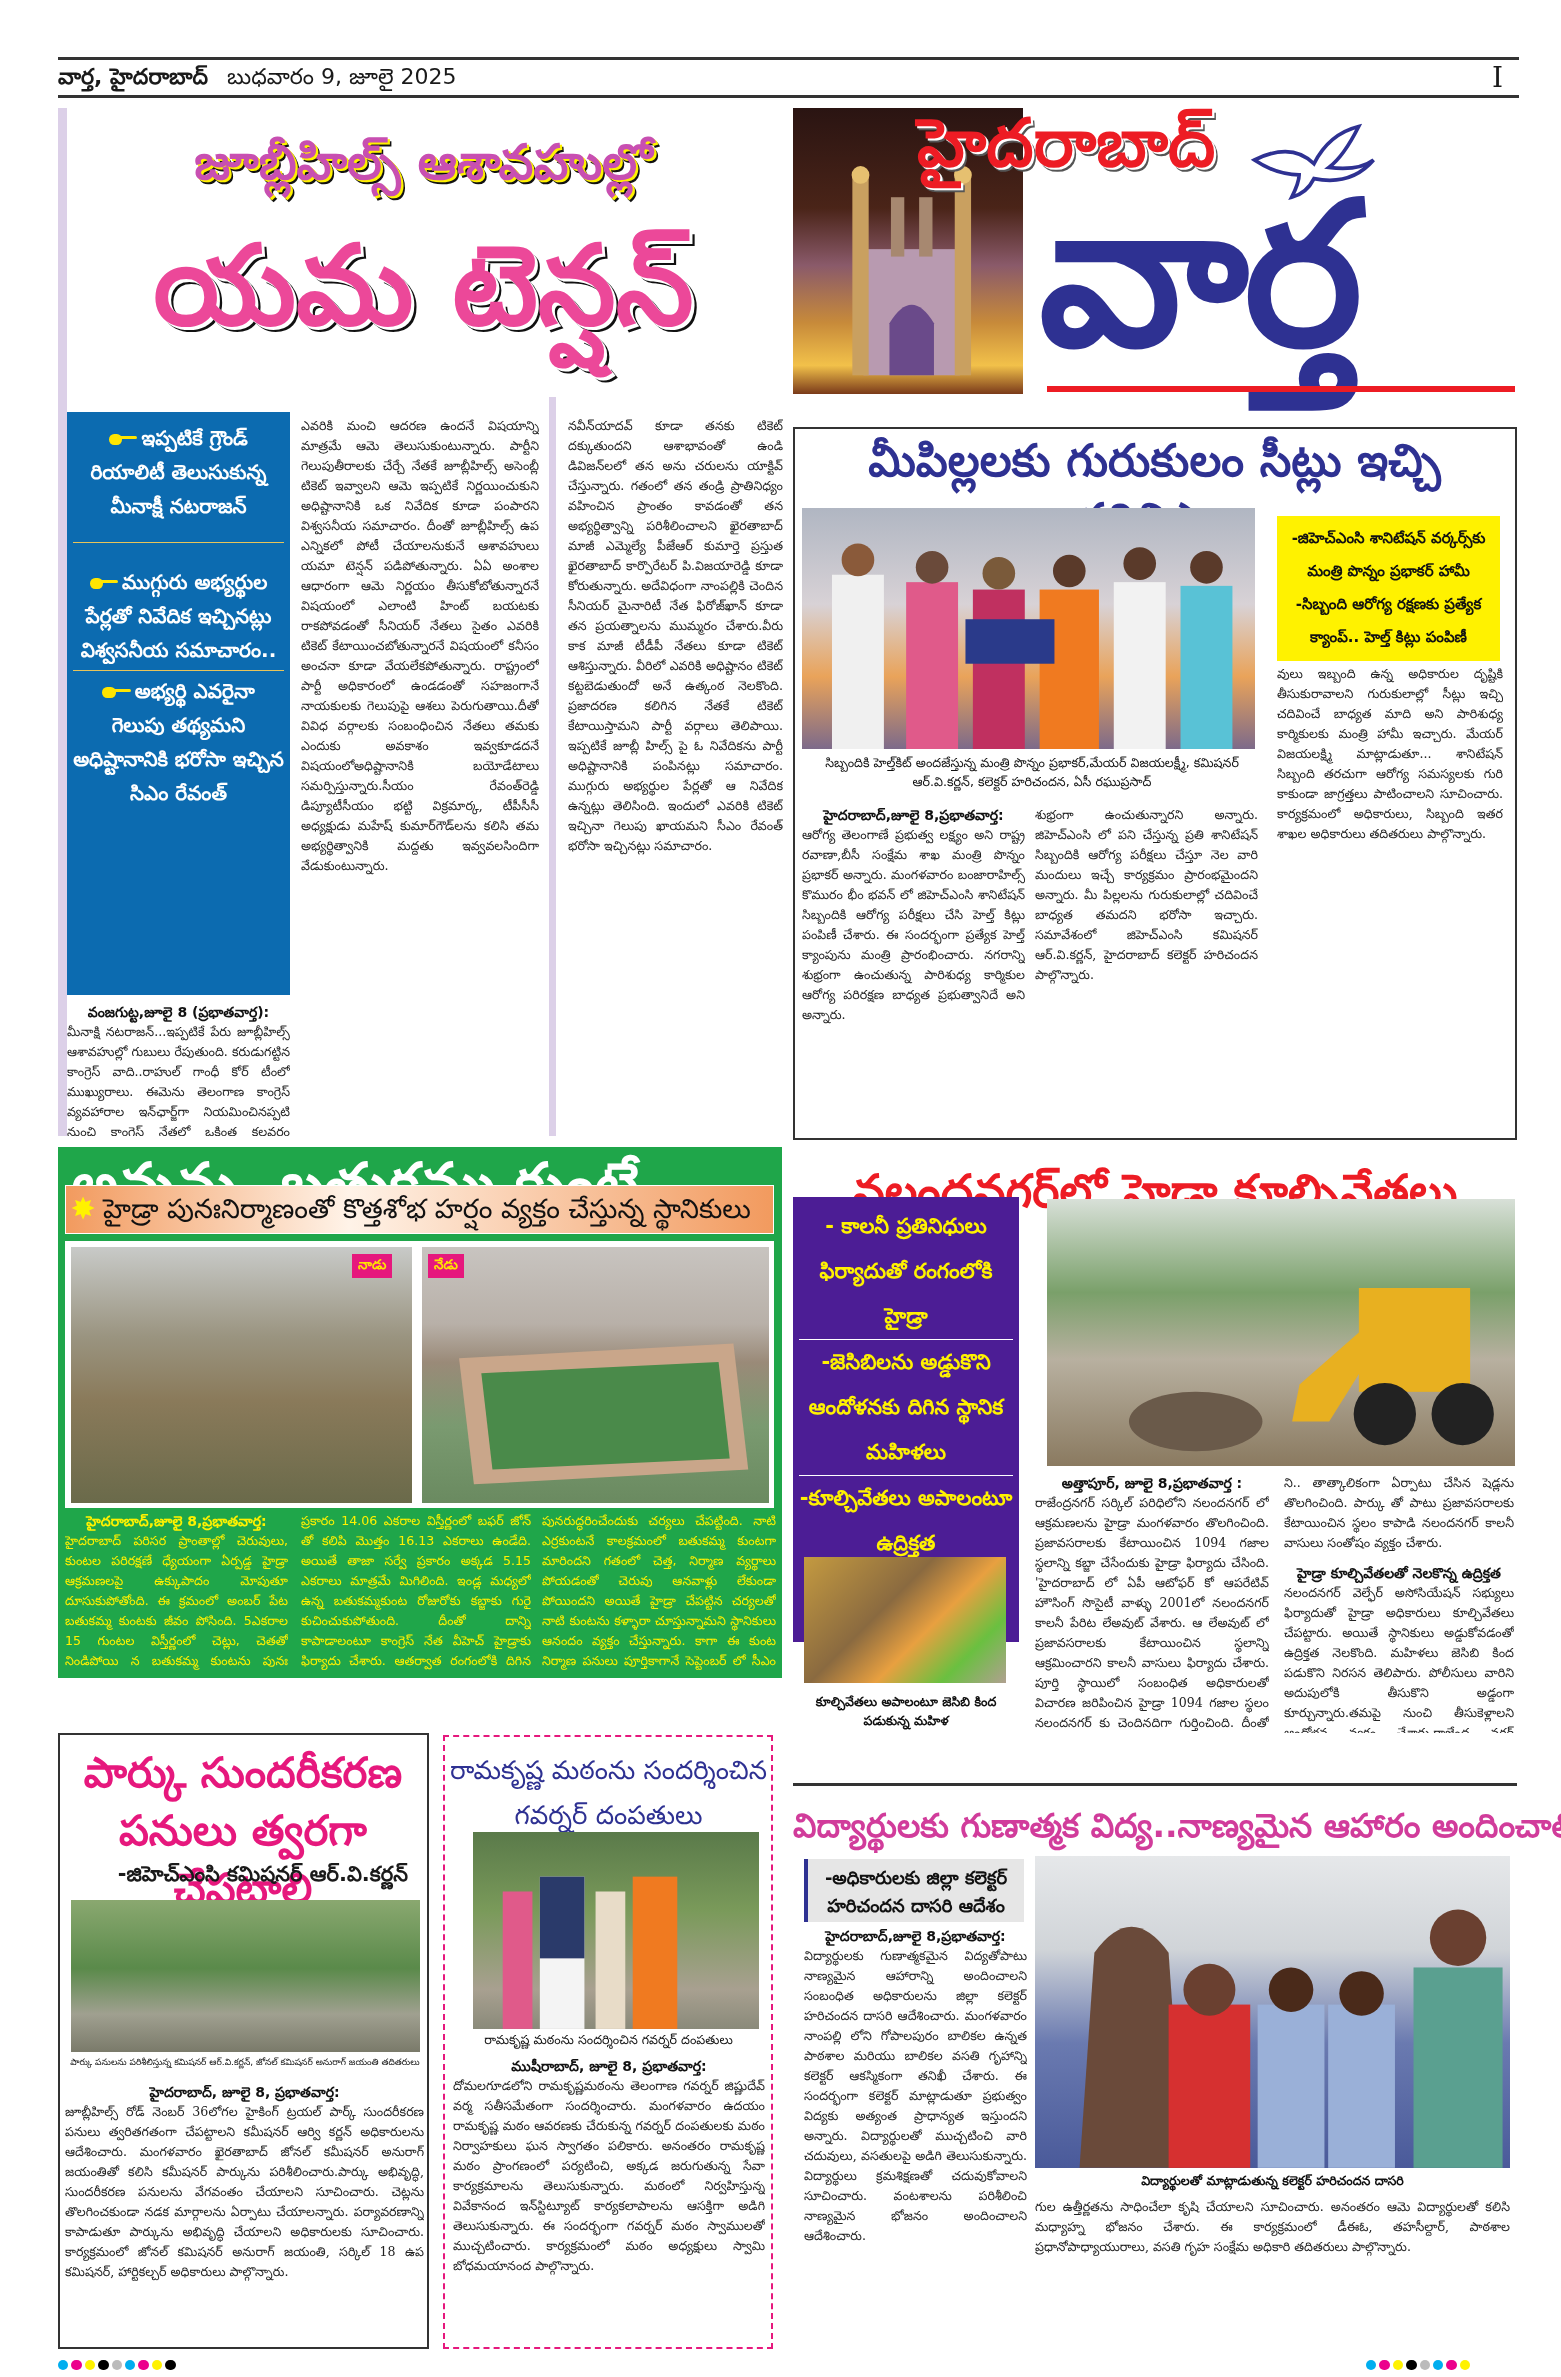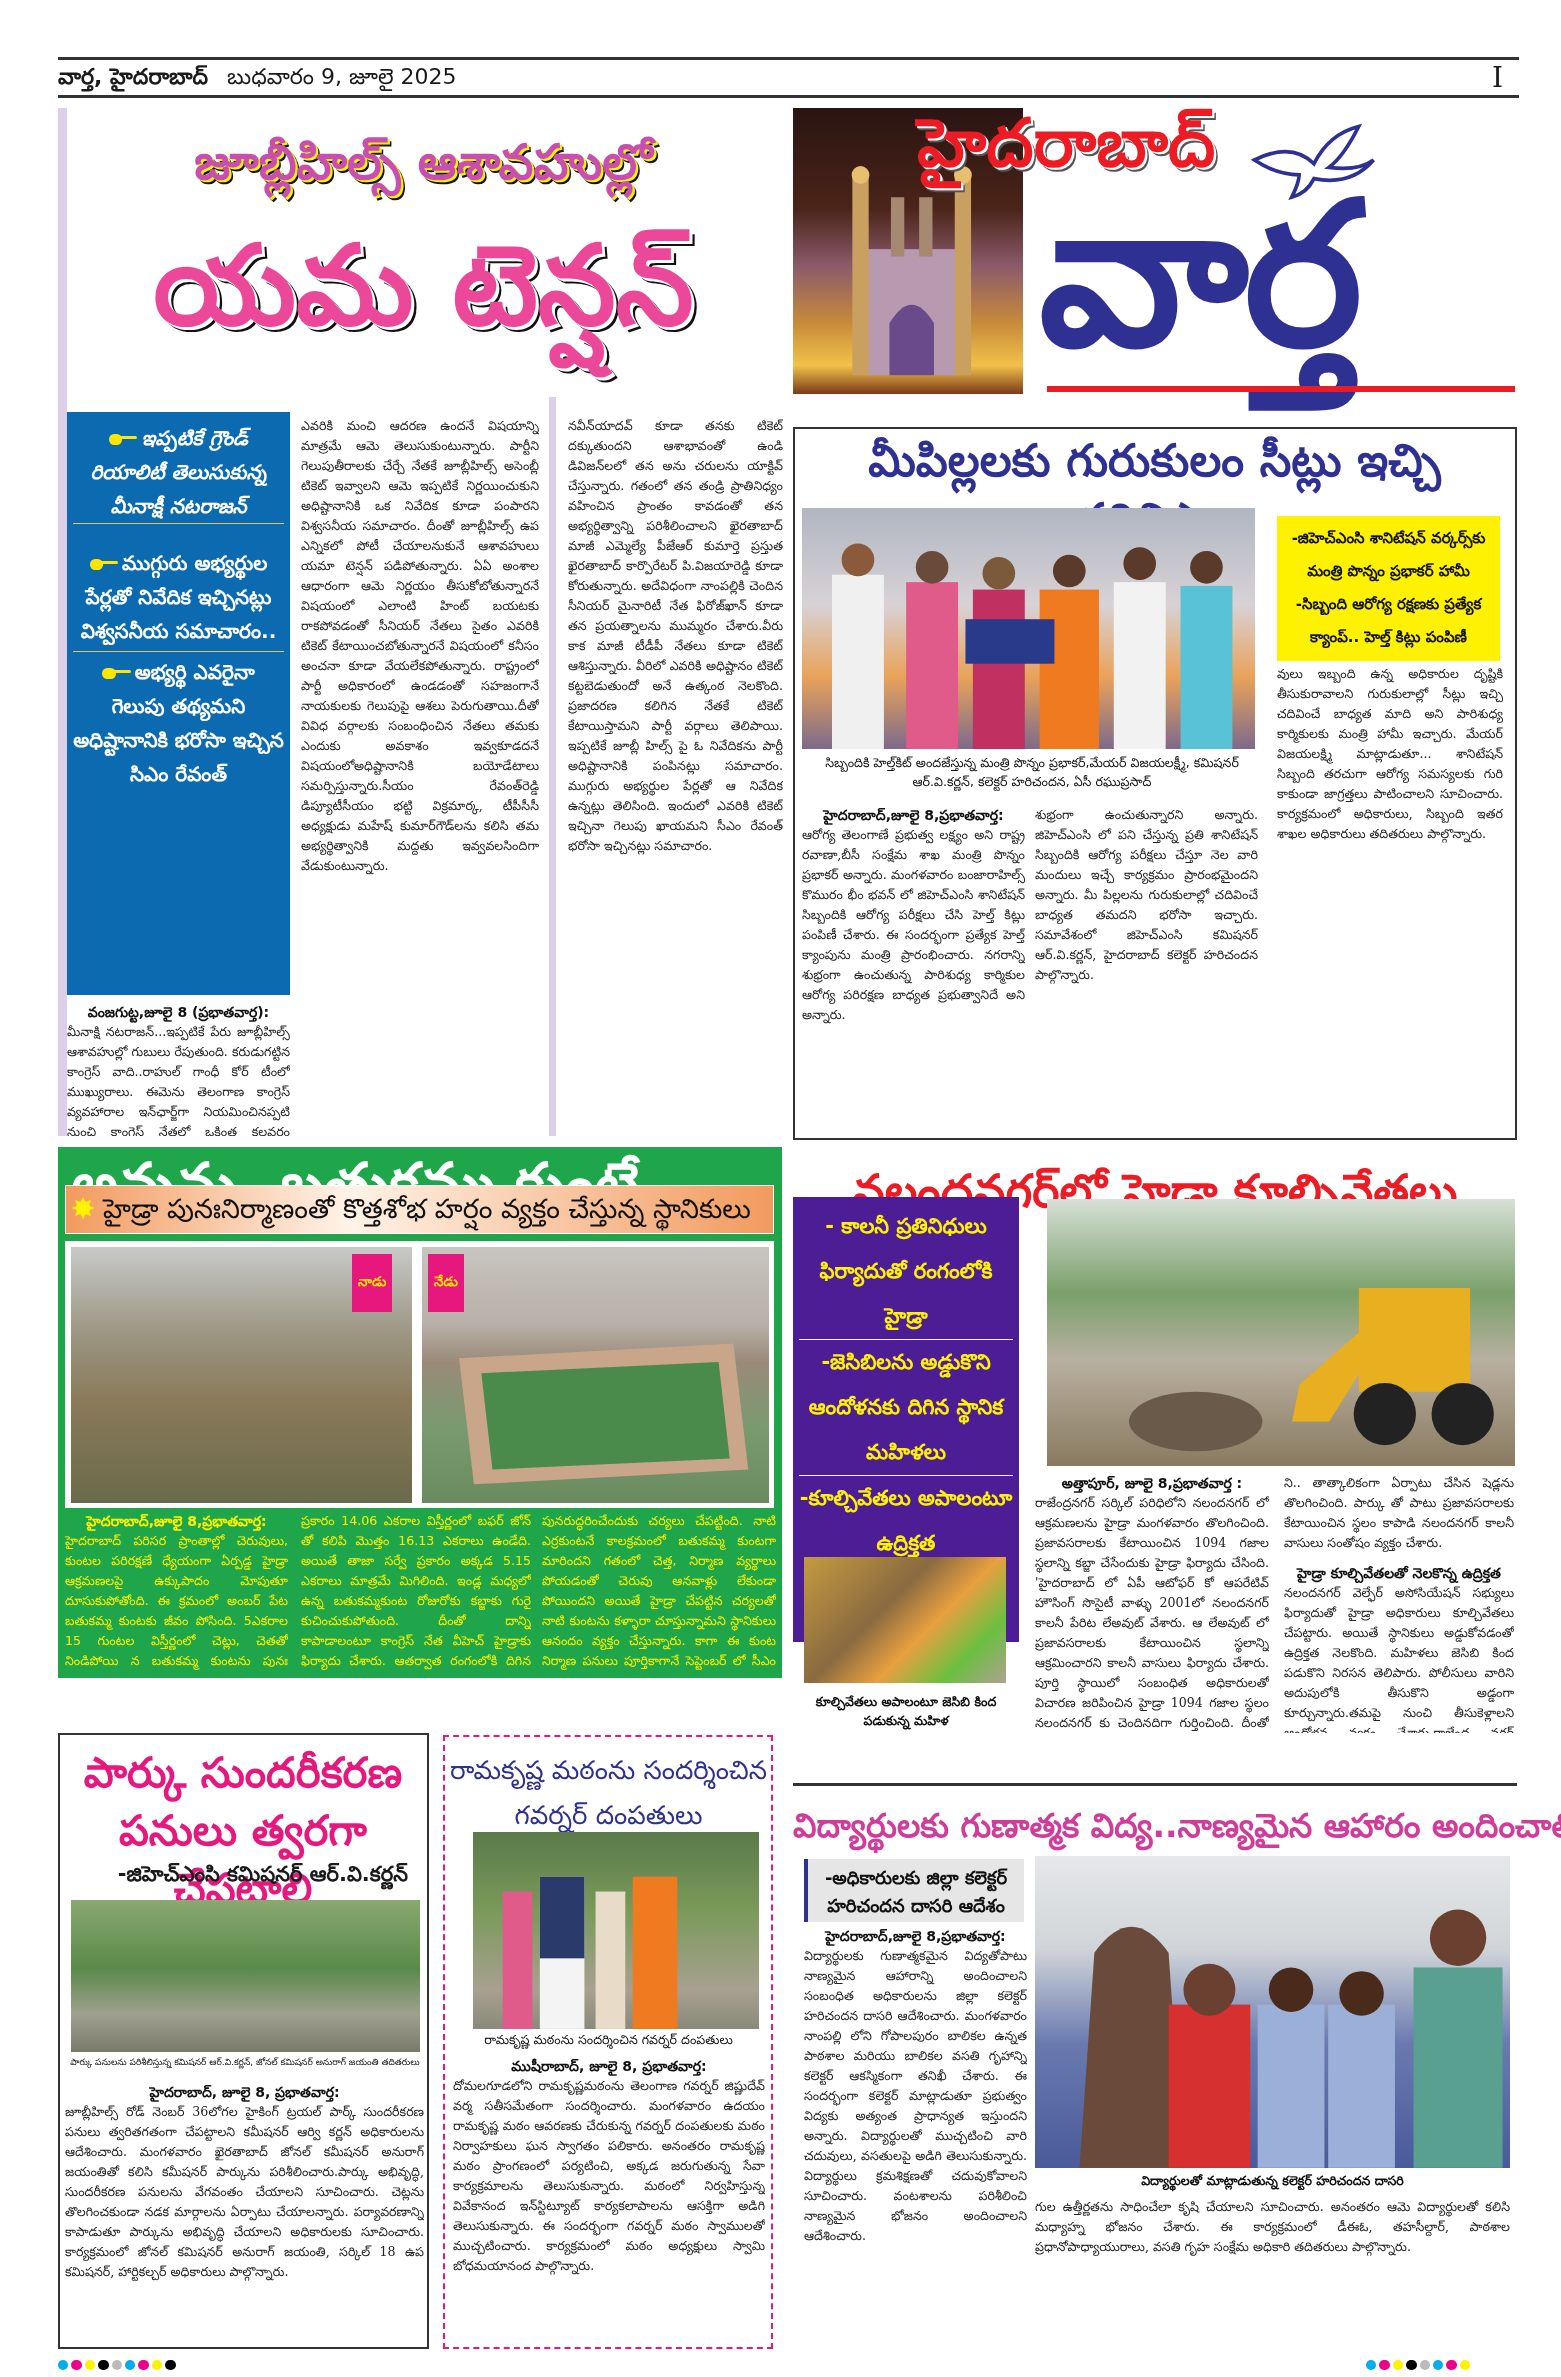--- a/index.html
+++ b/index.html
@@ -5,21 +5,21 @@
   * { box-sizing: border-box; margin: 0; padding: 0; }
   html, body { width: 1562px; height: 2377px; background: #ffffff; overflow: hidden; }
   body { position: relative; font-family: "DejaVu Sans", sans-serif; color: #1a1a1a; }
   .abs { position: absolute; }
   .rule { position: absolute; background: #333; }
   .body-text { font-family: "DejaVu Serif", serif; font-size: 12.6px; line-height: 20px; color: #222; text-align: justify; overflow: hidden; }
   .col-text { position: absolute; overflow: hidden; }
   .dateline { font-family: "DejaVu Sans", sans-serif; font-weight: bold; font-size: 14px; text-align: center; display: block; color: #111; }
   .photo { position: absolute; overflow: hidden; }
   .caption { position: absolute; text-align: center; font-size: 12.6px; line-height: 19.3px; color: #111; font-weight: bold; font-family: "DejaVu Sans", sans-serif; }
-  .badge { position: absolute; background: #e6187d; color: #ffe500; font-weight: bold; font-size: 13.4px; padding: 20px 6px; }
+  .badge { position: absolute; background: #e6187d; color: #ffe500; font-weight: bold; font-size: 13.4px; padding: 3px 6px; }
   .hand { display: inline-block; width: 28px; height: 10.4px; position: relative; vertical-align: middle; margin-right: 4.5px; }
   .hand::before { content: ""; position: absolute; left: 0; top: 0; width: 13.4px; height: 10.4px; background: #ffe500; border-radius: 5.2px; }
   .hand::after { content: ""; position: absolute; left: 9px; top: 1.5px; width: 19.3px; height: 3px; background: #ffe500; border-radius: 1.5px; }
   .reg-dot { display:inline-block; width: 10.4px; height: 10.4px; border-radius: 50%; margin-right: 3px; }
 </style>
 </head>
 <body>
 
 <div class="rule" style="left:58px;top:57px;width:1461px;height:3px;"></div>
 <div class="abs" style="left:58px;top:64px;font-size:22px;">
@@ -28,21 +28,21 @@
 </div>
 <div class="abs" style="left:1492px;top:61px;font-family:'DejaVu Serif',serif;font-size:28px;">I</div>
 <div class="rule" style="left:58px;top:95px;width:1461px;height:3px;"></div>
 
 <div class="abs" style="left:58px;top:108px;width:9px;height:1028px;background:#dcd0e8;"></div>
 <div class="abs" style="left:549px;top:397px;width:7.4px;height:739px;background:#dcd0e8;"></div>
 <div class="abs" style="left:67px;top:134px;width:713px;text-align:center;font-size:49px;font-weight:bold;color:#c84fb1;text-shadow:2.2px 2.2px 0 #fff200,3.7px 3.7px 0 #111;">జూబ్లీహిల్స్ ఆశావహుల్లో</div>
 <div class="abs" style="left:67px;top:223px;width:713px;text-align:center;font-size:111px;font-weight:bold;color:#ec4899;line-height:126px;text-shadow:3px 3px 0 #fff,5.2px 5.2px 0 #111;">యమ టెన్షన్</div>
 
 <div class="abs" style="left:67px;top:412px;width:223px;height:583px;background:#0c6bb0;padding:9px 6px;color:#fff;font-size:20px;line-height:34px;font-weight:bold;text-align:center;">
-  <div style="border-bottom:1.5px solid #e8c45a;padding-bottom:0;font-style:italic;"><span class="hand"></span><span>ఇప్పటికే గ్రౌండ్ రియాలిటీ తెలుసుకున్న మీనాక్షీ నటరాజన్</span></div>
+  <div style="border-bottom:1.5px solid #e8c45a;padding-bottom:19px;"><span class="hand"></span><span>ఇప్పటికే గ్రౌండ్ రియాలిటీ తెలుసుకున్న మీనాక్షీ నటరాజన్</span></div>
   <div style="border-bottom:1.5px solid #e8c45a;padding:3px 0;margin-top:19px;"><span class="hand"></span><span>ముగ్గురు అభ్యర్థుల పేర్లతో నివేదిక ఇచ్చినట్లు విశ్వసనీయ సమాచారం..</span></div>
   <div style="padding-top:3px;"><span class="hand"></span><span>అభ్యర్థి ఎవరైనా గెలుపు తథ్యమని అధిష్టానానికి భరోసా ఇచ్చిన సిఎం రేవంత్</span></div>
 </div>
 <div class="col-text body-text" style="left:67px;top:1002px;width:223px;height:134px;">
   <span class="dateline">వంజగుట్ట,జూలై 8 (ప్రభాతవార్త):</span>
   <span>మీనాక్షి నటరాజన్...ఇప్పటికే పేరు జూబ్లీహిల్స్ ఆశావహుల్లో గుబులు రేపుతుంది. కరుడుగట్టిన కాంగ్రెస్ వాది..రాహుల్ గాంధీ కోర్ టీంలో ముఖ్యురాలు. ఈమెను తెలంగాణ కాంగ్రెస్ వ్యవహారాల ఇన్‌ఛార్జ్‌గా నియమించినప్పటి నుంచి కాంగ్రెస్ నేతల్లో ఒకింత కలవరం మొదలైంది. ఎలాంటి పైరవీలు, రికమండేషన్లకు ఆమె లొంగరు. గ్రౌండ్ రియాలిటీ తెలుసుకున్న తర్వాత మాత్రమే నిర్ణయాలు తీసుకుంటారు.పార్టీకోసం పనిచేసిన వారికి ప్రాధాన్యతనివ్వటం తమ అభిమతం అంటారు. ప్రస్తుతం జూబ్లీహిల్స్ ఉప ఎన్నికల్లో ఎవరిని బరిలో దింపాలనే అంశంపై పలువురు నాయకులతో చర్చిస్తున్నారు.</span>
 </div>
 <div class="col-text body-text" style="left:301px;top:416px;width:238px;height:720px;">ఎవరికి మంచి ఆదరణ ఉందనే విషయాన్ని మాత్రమే ఆమె తెలుసుకుంటున్నారు. పార్టీని గెలుపుతీరాలకు చేర్చే నేతకే జూబ్లీహిల్స్ అసెంబ్లీ టికెట్ ఇవ్వాలని ఆమె ఇప్పటికే నిర్ణయించుకుని అధిష్టానానికి ఒక నివేదిక కూడా పంపారని విశ్వసనీయ సమాచారం. దీంతో జూబ్లీహిల్స్ ఉప ఎన్నికలో పోటీ చేయాలనుకునే ఆశావహులు యమా టెన్షన్ పడిపోతున్నారు. ఏఏ అంశాల ఆధారంగా ఆమె నిర్ణయం తీసుకోబోతున్నారనే విషయంలో ఎలాంటి హింట్ బయటకు రాకపోవడంతో సీనియర్ నేతలు సైతం ఎవరికి టికెట్ కేటాయించబోతున్నారనే విషయంలో కనీసం అంచనా కూడా వేయలేకపోతున్నారు. రాష్ట్రంలో పార్టీ అధికారంలో ఉండడంతో సహజంగానే నాయకులకు గెలుపుపై ఆశలు పెరుగుతాయి.దీతో వివిధ వర్గాలకు సంబంధించిన నేతలు తమకు ఎందుకు అవకాశం ఇవ్వకూడదనే విషయంలోఅధిష్టానానికి బయోడేటాలు సమర్పిస్తున్నారు.సీయం రేవంత్‌రెడ్డి డిప్యూటీసీయం భట్టి విక్రమార్క, టీపీసీసీ అధ్యక్షుడు మహేష్ కుమార్‌గౌడ్‌లను కలిసి తమ అభ్యర్థిత్వానికి మద్దతు ఇవ్వవలసిందిగా వేడుకుంటున్నారు.</div>
 <div class="col-text body-text" style="left:568px;top:416px;width:215px;height:720px;">నవీన్‌యాదవ్ కూడా తనకు టికెట్ దక్కుతుందని ఆశాభావంతో ఉండి డివిజన్‌లలో తన అను చరులను యాక్టివ్ చేస్తున్నారు. గతంలో తన తండ్రి ప్రాతినిధ్యం వహించిన ప్రాంతం కావడంతో తన అభ్యర్థిత్వాన్ని పరిశీలించాలని ఖైరతాబాద్ మాజీ ఎమ్మెల్యే పీజేఆర్ కుమార్తె ప్రస్తుత ఖైరతాబాద్ కార్పొరేటర్ పి.విజయారెడ్డి కూడా కోరుతున్నారు. అదేవిధంగా నాంపల్లికి చెందిన సీనియర్ మైనారిటీ నేత ఫిరోజ్‌ఖాన్ కూడా తన ప్రయత్నాలను ముమ్మరం చేశారు.వీరు కాక మాజీ టీడీపీ నేతలు కూడా టికెట్ ఆశిస్తున్నారు. వీరిలో ఎవరికి అధిష్టానం టికెట్ కట్టబెడుతుందో అనే ఉత్కంఠ నెలకొంది. ప్రజాదరణ కలిగిన నేతకే టికెట్ కేటాయిస్తామని పార్టీ వర్గాలు తెలిపాయి. ఇప్పటికే జూబ్లీ హిల్స్ పై ఓ నివేదికను పార్టీ అధిష్టానానికి పంపినట్లు సమాచారం. ముగ్గురు అభ్యర్థుల పేర్లతో ఆ నివేదిక ఉన్నట్లు తెలిసింది. ఇందులో ఎవరికి టికెట్ ఇచ్చినా గెలుపు ఖాయమని సీఎం రేవంత్ భరోసా ఇచ్చినట్లు సమాచారం.</div>
 

